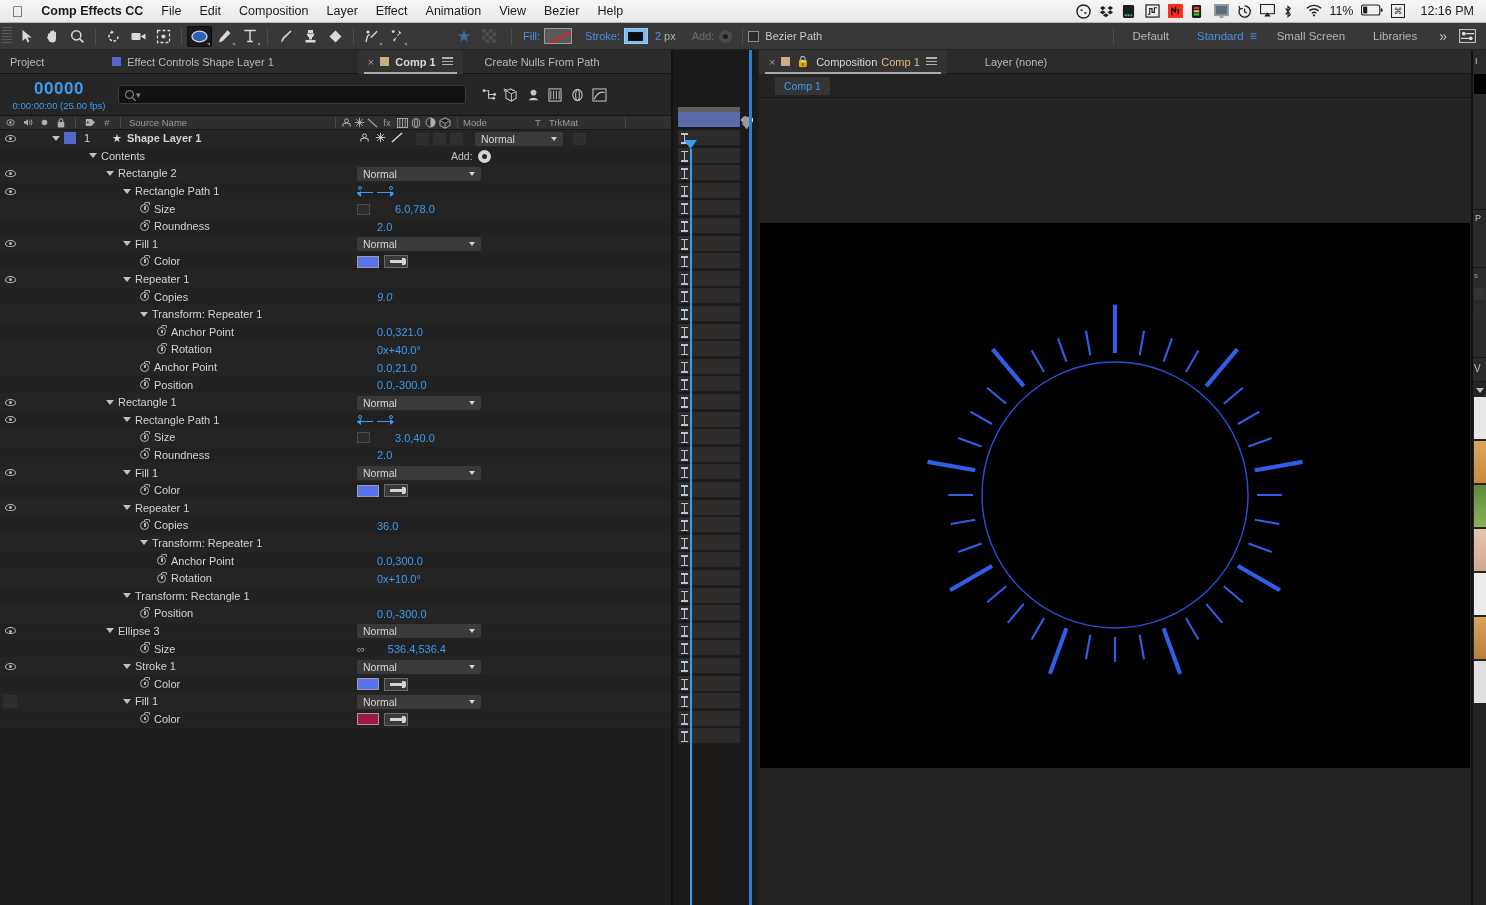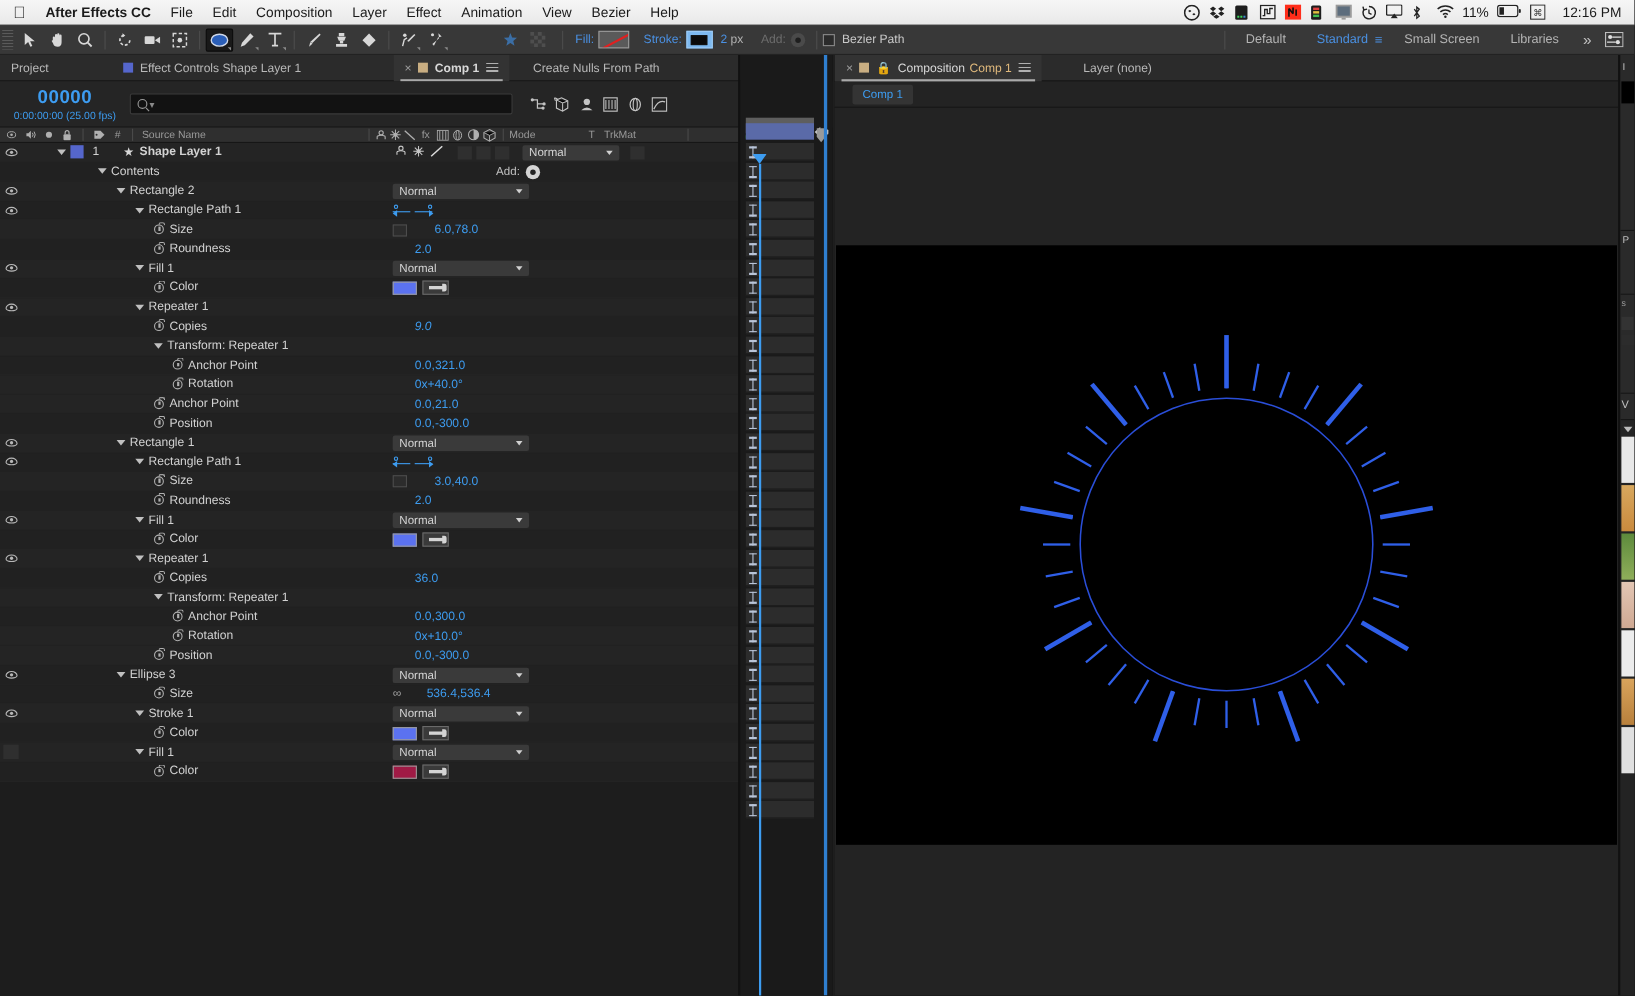--- a/index.html
+++ b/index.html
@@ -196,21 +196,21 @@
 
   
   .sl-block { background:#2a2a2a; border-bottom:1px solid #151515; }
   .sl-thumb { width:13px; height:42px; margin:2px 1px; display:block; }
 </style>
 </head>
 <body>
 
 <div class="macbar">
   <span class="apple-logo"></span>
-  <span class="mitem bold">After Effects CC</span>
+  <span class="mitem bold">Comp Effects CC</span>
   <span class="mitem">File</span>
   <span class="mitem">Edit</span>
   <span class="mitem">Composition</span>
   <span class="mitem">Layer</span>
   <span class="mitem">Effect</span>
   <span class="mitem">Animation</span>
   <span class="mitem">View</span>
   <span class="mitem">Bezier</span>
   <span class="mitem">Help</span>
 
@@ -921,20 +921,27 @@
         </span>
       </div>
       <div class="row">
         <span class="eye blank"></span>
         <span style="width: 137px;"></span>
         <span class="stopw"></span>
         <span class="lbl">Rotation</span>
         <span style="position: absolute; left: 357px; top: 0px; height: 17.6px; display: flex; align-items: center;">
           <span class="val">0x+10.0°</span>
         </span>
+      </div>
+      <div class="row alt">
+        <span class="eye blank"></span>
+        <span style="width: 103px;"></span>
+        <span class="tri"></span>
+        <span class="lbl">Transform: Rectangle 1</span>
+        <span style="position: absolute; left: 357px; top: 0px; height: 17.6px; display: flex; align-items: center;"></span>
       </div>
       <div class="row">
         <span class="eye blank"></span>
         <span style="width: 120px;"></span>
         <span class="stopw"></span>
         <span class="lbl">Position</span>
         <span style="position: absolute; left: 357px; top: 0px; height: 17.6px; display: flex; align-items: center;">
           <span class="val">0.0,-300.0</span>
         </span>
       </div>

